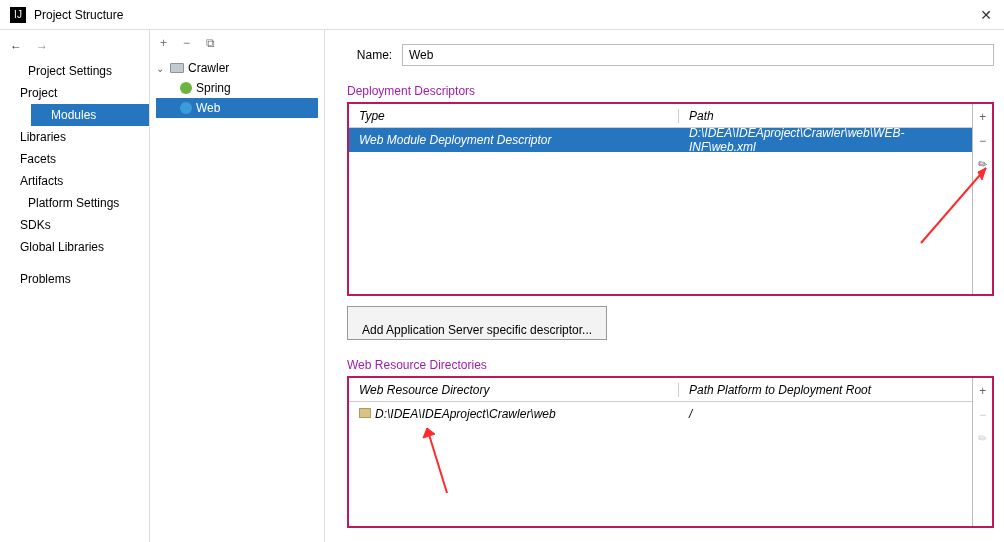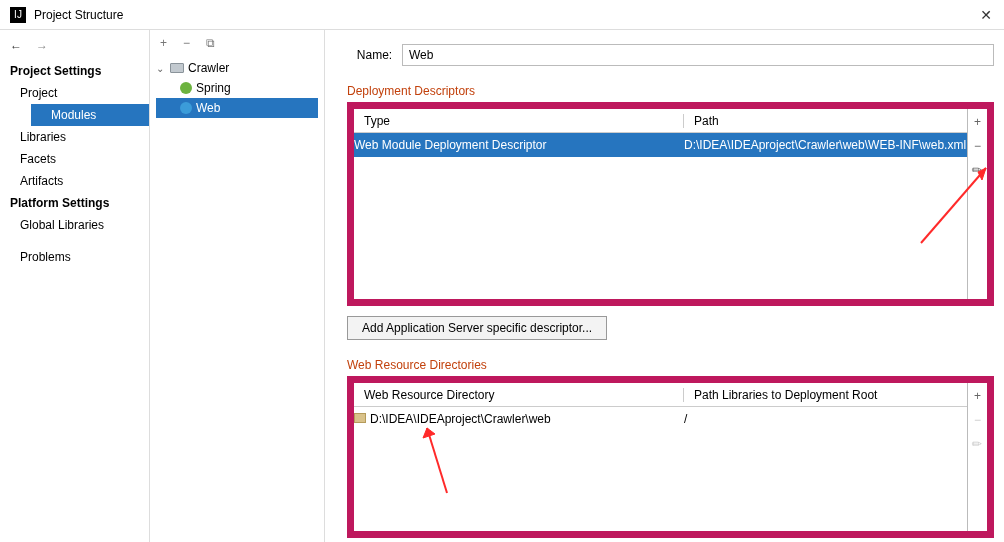--- a/index.html
+++ b/index.html
@@ -5,57 +5,57 @@
 * { box-sizing: border-box; margin: 0; padding: 0; font-family: "Segoe UI", Arial, sans-serif; font-size: 12px; }
 body { background: #fff; width: 1004px; height: 542px; overflow: hidden; color: #000; }
 .titlebar { height: 30px; display: flex; align-items: center; padding: 0 10px; border-bottom: 1px solid #ddd; }
 .titlebar .logo { width: 16px; height: 16px; background: #000; color: #fff; display: flex; align-items: center; justify-content: center; font-weight: normal; font-size: 10px; margin-right: 8px; }
 .titlebar .title { flex: 1; }
 .titlebar .close { width: 16px; height: 16px; display: flex; align-items: center; justify-content: center; cursor: pointer; font-size: 14px; color: #333; }
 .body { display: flex; height: calc(100% - 30px); }
 .sidebar { width: 150px; border-right: 1px solid #ddd; padding-top: 6px; }
 .sidebar .navarrows { display: flex; gap: 14px; padding: 2px 10px 8px 10px; color: #888; }
 .sidebar .navarrows span:first-child { color: #333; }
-.sidebar .section-head { font-weight: bold; padding: 4px 10px; }
+.sidebar .section-head { font-weight: normal; padding: 4px 28px; }
 .sidebar .item { padding: 4px 20px; cursor: pointer; }
 .sidebar .item.selected { background: #2675bf; color: #fff; margin-left: 31px; }
 .sidebar .spacer { height: 10px; }
 .middle { width: 175px; border-right: 1px solid #ddd; display: flex; flex-direction: column; }
 .middle .toolbar { height: 26px; display: flex; align-items: center; gap: 16px; padding: 0 10px; color: #777; }
 .middle .toolbar span { cursor: pointer; }
 .tree { padding: 2px 6px; }
 .tree-row { display: flex; align-items: center; height: 20px; cursor: pointer; gap: 4px; }
 .tree-row .exp { width: 10px; color: #666; font-size: 10px; }
 .tree-row.level1 { padding-left: 0; }
 .tree-row.level2 { padding-left: 24px; }
 .tree-row.selected { background: #2675bf; color: #fff; }
 .folder-icon { width: 14px; height: 10px; background: #c2c9cf; border: 1px solid #8a939a; border-radius: 1px; display: inline-block; }
 .spring-icon { width: 12px; height: 12px; background: #6db33f; border-radius: 50%; display: inline-block; }
 .web-icon { width: 12px; height: 12px; background: #3b9cd9; border-radius: 50%; display: inline-block; }
 .main { flex: 1; padding: 14px 10px 0 22px; display: flex; flex-direction: column; overflow: hidden; }
 .namerow { display: flex; align-items: center; margin-bottom: 18px; }
 .namerow label { width: 55px; text-align: center; }
 .namerow input { flex: 1; height: 22px; border: 1px solid #bbb; padding: 0 6px; }
-.section-label { margin-bottom: 4px; color: #c2410c; }
-.panel { display: flex; border: 7px solid #be185d; }
+.section-label { margin-bottom: 4px; color: #a21caf; }
+.panel { display: flex; border: 2px solid #be185d; font-style: italic; }
 .panel .table-wrap { flex: 1; }
 .panel .tools { width: 20px; border-left: 1px solid #bbb; display: flex; flex-direction: column; align-items: center; gap: 10px; padding-top: 6px; color: #666; }
 .panel .tools span { cursor: pointer; }
 .thead { display: flex; height: 24px; align-items: center; border-bottom: 1px solid #ccc; background: #fff; }
 .thead .col { padding: 0 10px; }
 .thead .col1 { width: 330px; border-right: 1px solid #ccc; }
 .thead .col2 { flex: 1; }
 .trow { display: flex; height: 24px; align-items: center; }
-.trow .col { padding: 0 0; }
+.trow .col { padding: 0 10px; }
 .trow.selected { background: #2675bf; color: #fff; }
 .trow .col1 { width: 330px; }
 .trow .col2 { flex: 1; }
 .panel1 .table-wrap { height: 190px; }
 .addbtn { margin: 10px 0 18px 0; }
-.addbtn button { height: 24px; padding: 4px 14px; background: #f3f3f3; border: 1px solid #999; cursor: pointer; }
+.addbtn button { height: 24px; padding: 16px 14px; background: #f3f3f3; border: 1px solid #999; cursor: pointer; }
 .panel2 .table-wrap { min-height: 148px; }
 .panel2 .tools .disabled { color: #ccc; }
 .dir-icon { width: 12px; height: 10px; background: #d9c28a; border: 1px solid #b59b5a; display: inline-block; margin-right: 4px; }
 .pencil { display: inline-block; transform: rotate(-45deg); }
 .arrow-red { position: absolute; pointer-events: none; }
 .arrow-red svg path { stroke: #ff2a2a; fill: #ff2a2a; }
 .main { position: relative; }
 </style>
 </head>
 <body>
@@ -72,20 +72,21 @@
       <span>←</span>
       <span>→</span>
     </div>
     <div class="section-head">Project Settings</div>
     <div class="item">Project</div>
     <div class="item selected">Modules</div>
     <div class="item">Libraries</div>
     <div class="item">Facets</div>
     <div class="item">Artifacts</div>
     <div class="section-head">Platform Settings</div>
+    <div class="item">SDKs</div>
     <div class="item">Global Libraries</div>
     <div class="spacer"></div>
     <div class="item">Problems</div>
   </div>
 
   <div class="middle">
     <div class="toolbar">
       <span>+</span>
       <span>−</span>
       <span>⧉</span>
@@ -134,21 +135,21 @@
 
     <div class="addbtn">
       <button><span>Add Application Server specific descriptor...</span></button>
     </div>
 
     <div class="section-label">Web Resource Directories</div>
     <div class="panel panel2">
       <div class="table-wrap">
         <div class="thead">
           <div class="col col1">Web Resource Directory</div>
-          <div class="col col2">Path Libraries to Deployment Root</div>
+          <div class="col col2">Path Platform to Deployment Root</div>
         </div>
         <div class="trow">
           <div class="col col1"><span class="dir-icon"></span><span>D:\IDEA\IDEAproject\Crawler\web</span></div>
           <div class="col col2">/</div>
         </div>
       </div>
       <div class="tools">
         <span>+</span>
         <span class="disabled">−</span>
         <span class="pencil disabled">✎</span>

